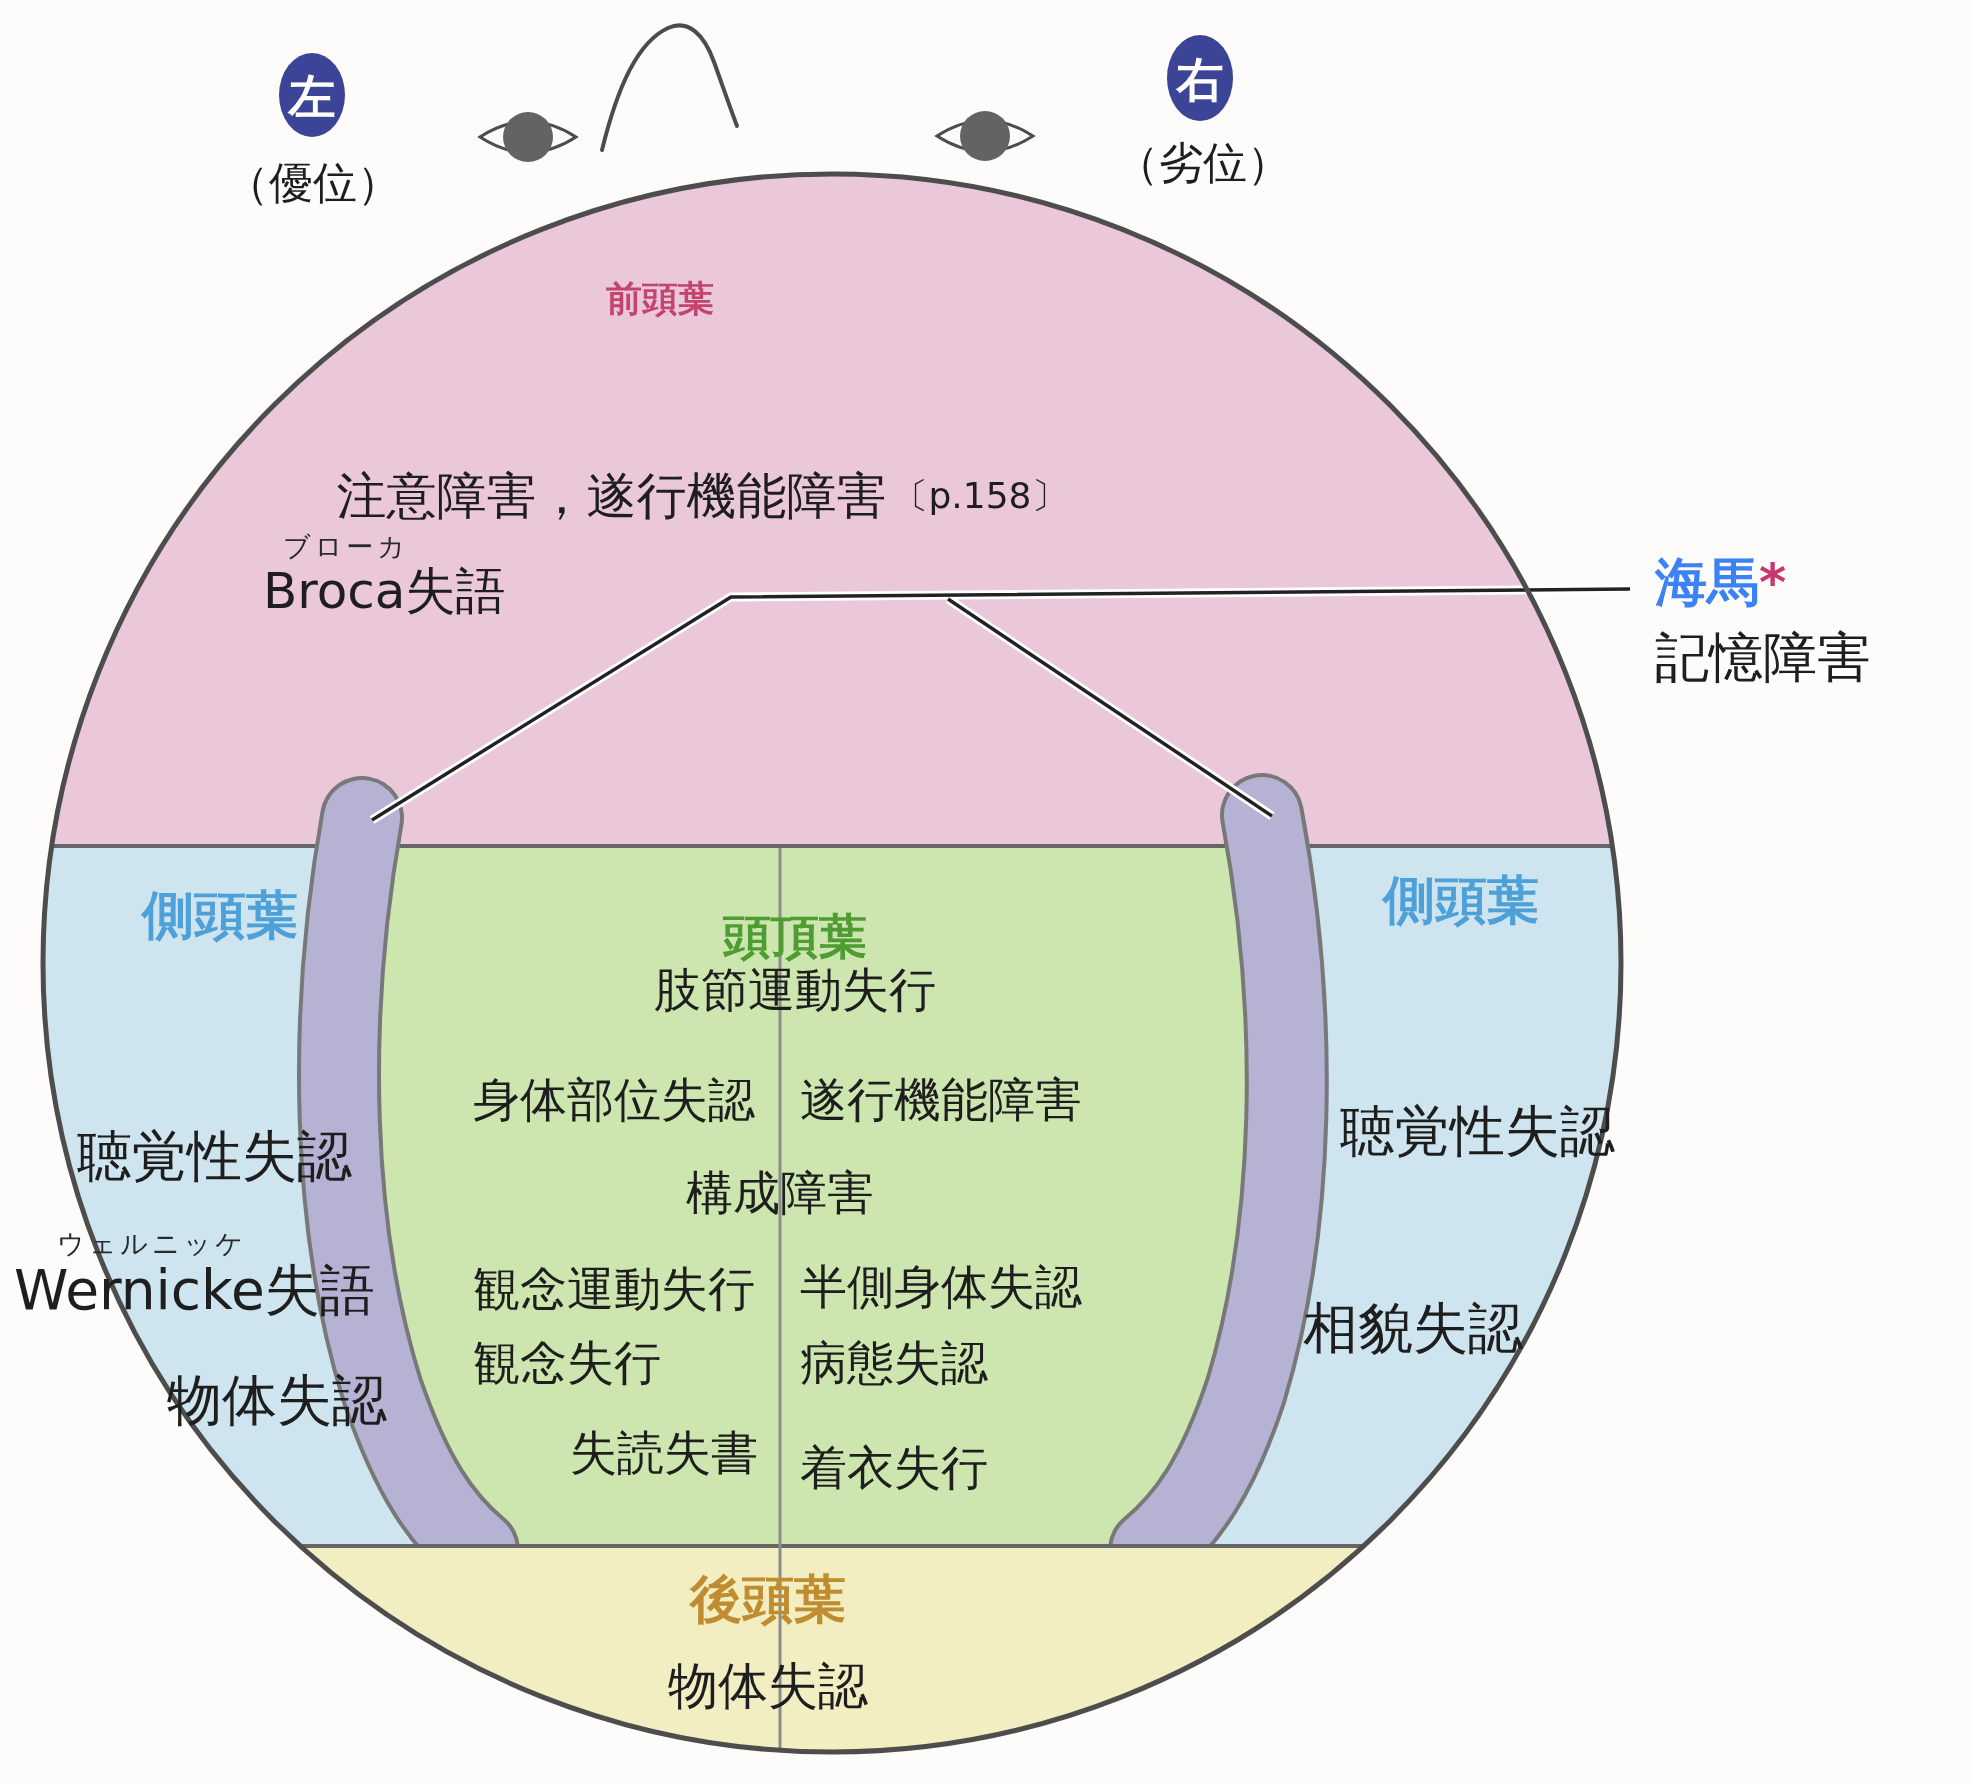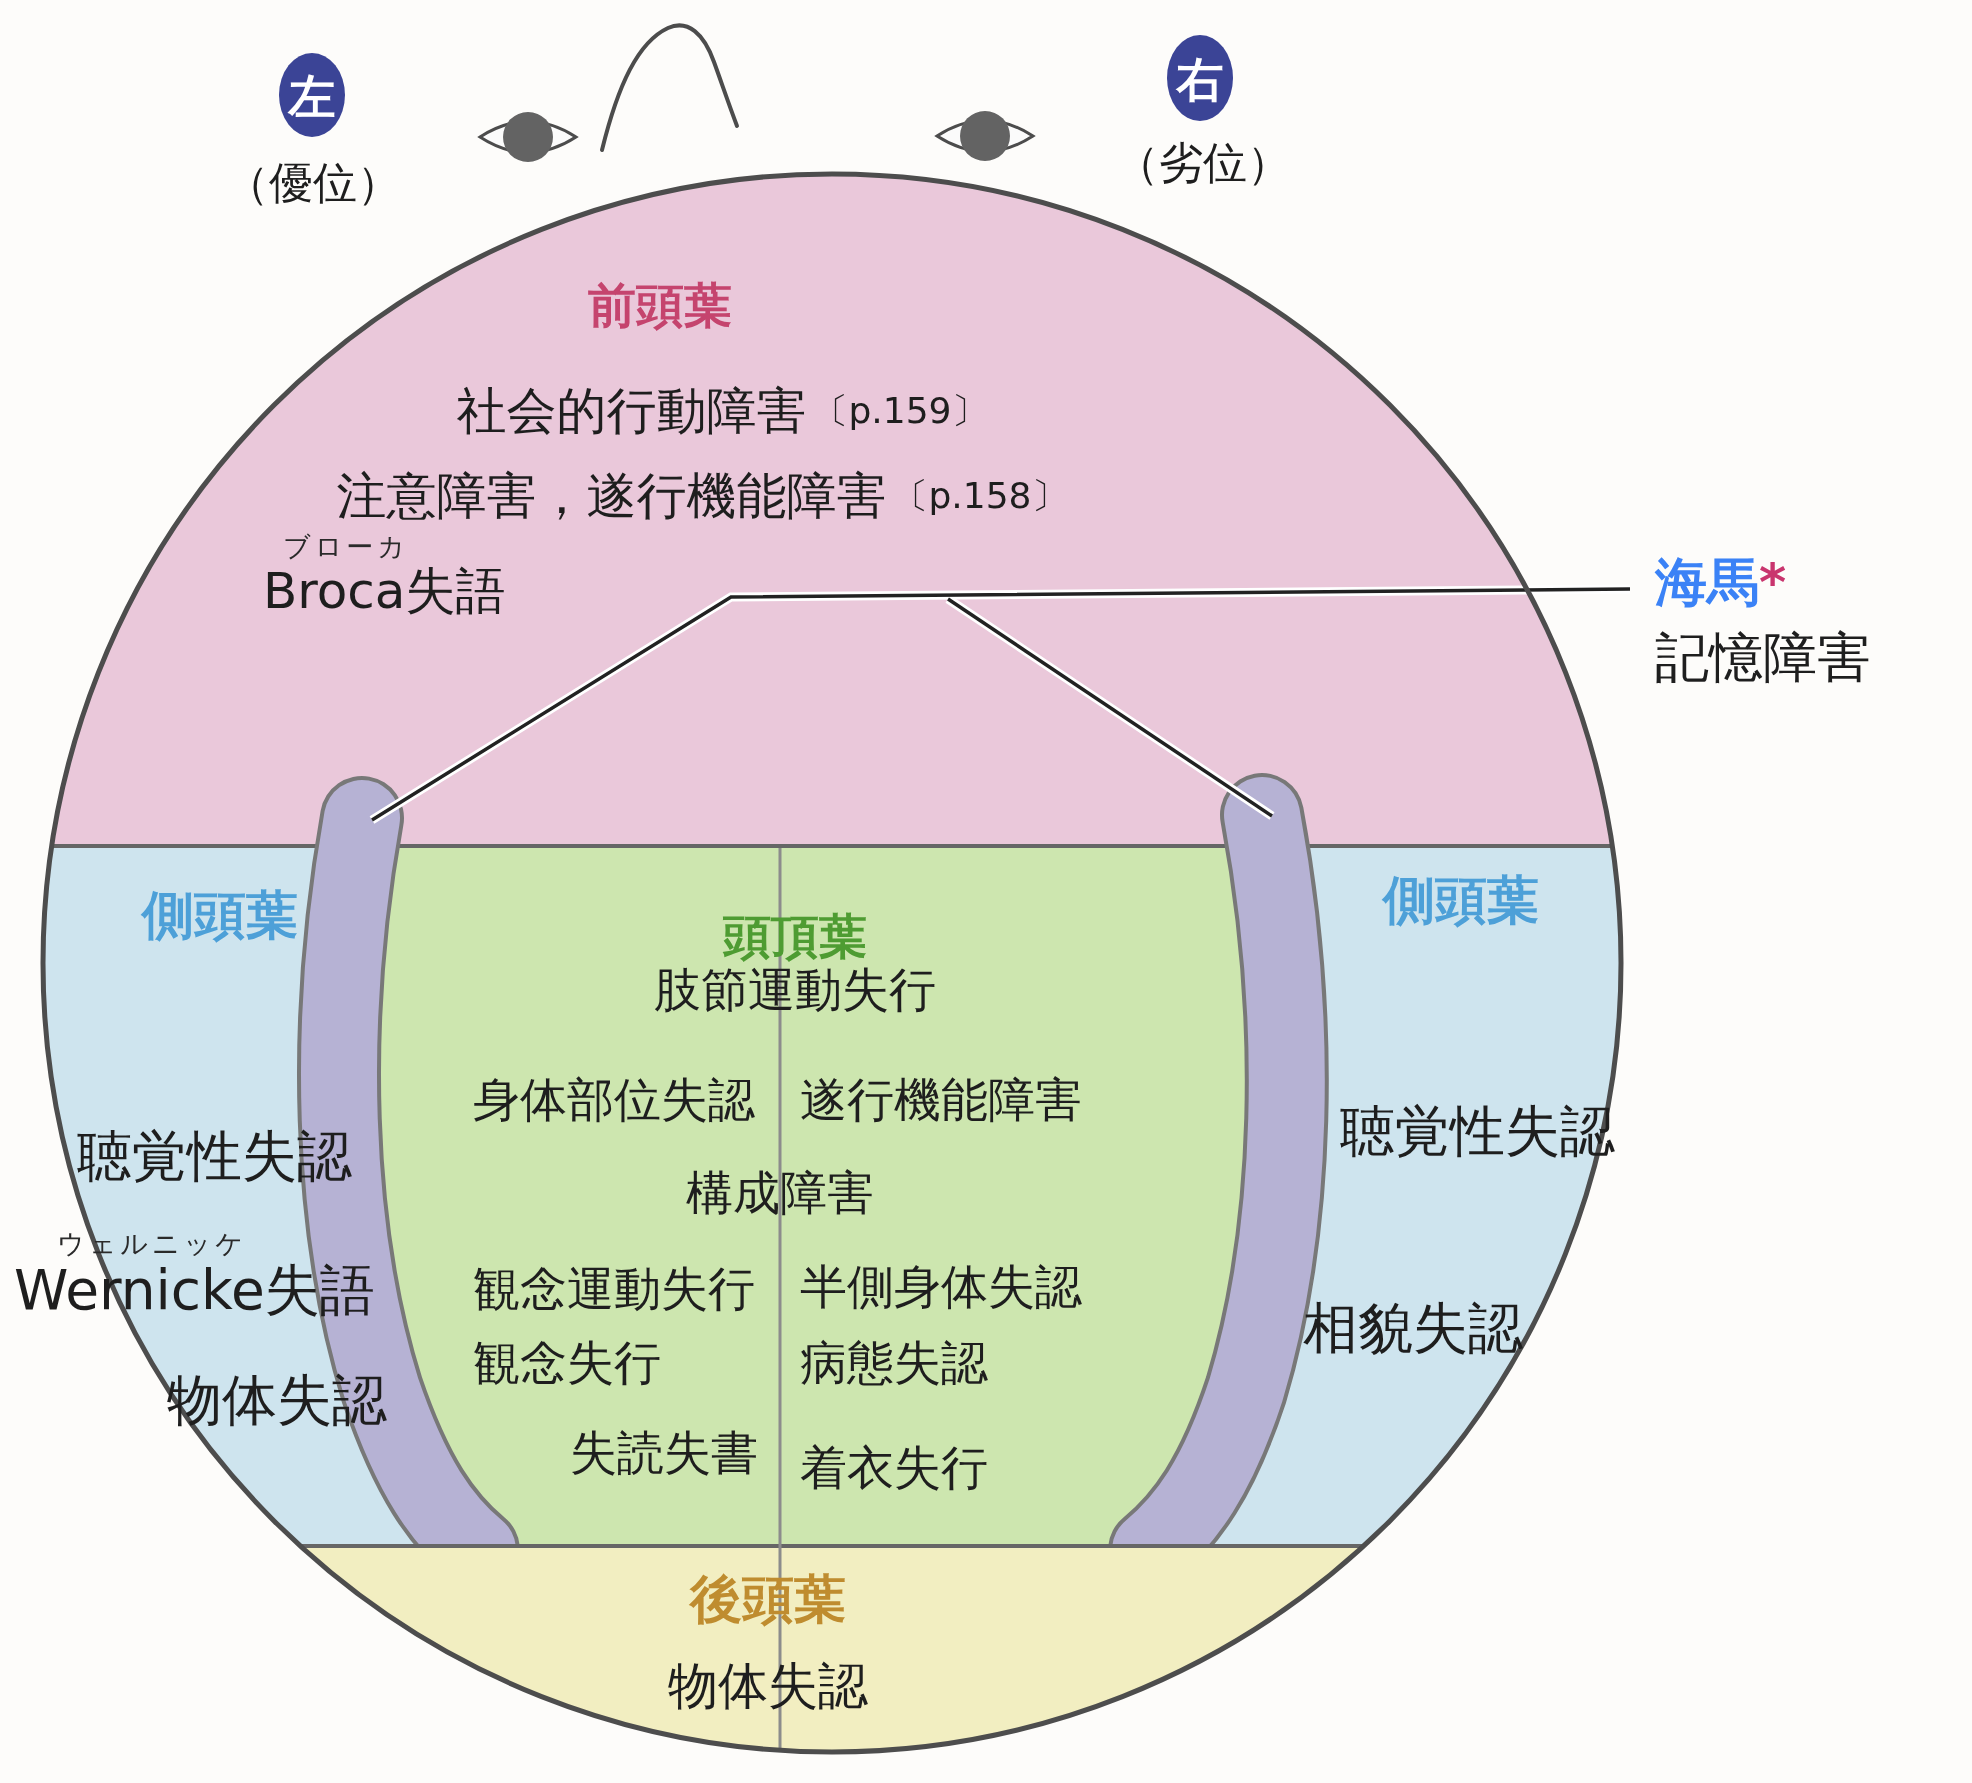--- a/index.html
+++ b/index.html
@@ -10,21 +10,21 @@
     background:#fdfcfa;
     overflow:hidden;
     font-family:"DejaVu Sans","Liberation Sans",sans-serif;
     color:#1e1e1e;
   }
   .stage svg.bg { position:absolute; left:0; top:0; }
   .txt { position:absolute; white-space:nowrap; line-height:1.05; }
   .ctr { transform:translateX(-50%); text-align:center; }
   .ctrxy { transform:translate(-50%,-50%); text-align:center; }
   .lobe-label { font-weight:bold; }
-  .frontal-label   { color:#c5446e; font-size:48px; }
+  .frontal-label   { color:#c5446e; font-size:36px; }
   .temporal-label  { color:#4da0d8; font-size:52px; }
   .parietal-label  { color:#4e9c32; font-size:48px;margin-top:36px; }
   .occipital-label { color:#bf8c2f; font-size:52px; }
   .t-frontal { font-size:50px; }
   .t-side    { font-size:55px; }
   .t-green   { font-size:47px; }
   .t-ref     { font-size:36px; padding-left:6px; }
   .ruby      { font-size:27px; letter-spacing:4px; color:#2a2a2a; }
   .badge-ch  { color:#ffffff; font-size:47px; font-weight:bold; }
   .sub-ch    { font-size:44px; }
@@ -84,24 +84,20 @@
     <ellipse cx="312" cy="95" rx="33" ry="42" fill="#3b4496"></ellipse>
     <ellipse cx="1200" cy="78" rx="33" ry="43" fill="#3b4496"></ellipse>
   </svg>
 
   <div class="txt ctrxy badge-ch" style="left:312px; top:97px;">左</div>
   <div class="txt ctr sub-ch" style="left:313px; top:160px;">（優位）</div>
   <div class="txt ctrxy badge-ch" style="left:1200px; top:80px;">右</div>
   <div class="txt ctr sub-ch" style="left:1203px; top:140px;">（劣位）</div>
 
   <div class="txt ctr lobe-label frontal-label" style="left:660px; top:280px;">前頭葉</div>
-  <div class="txt ctr flexline" style="left:722px; top:385px;">
-    <span class="t-frontal">社会的行動障害</span>
-    <span class="t-ref">〔p.159〕</span>
-  </div>
   <div class="txt ctr flexline" style="left:702px; top:470px;">
     <span class="t-frontal">注意障害，遂行機能障害</span>
     <span class="t-ref">〔p.158〕</span>
   </div>
   <div class="txt ruby" style="left:283px; top:533px;">ブローカ</div>
   <div class="txt t-frontal" style="left:215px; top:565px;margin-left:48px;">Broca失語</div>
 
   <div class="txt" style="left:1655px; top:555px;">
     <span class="hippo-name">海馬</span><span class="hippo-ast">*</span>
   </div>

